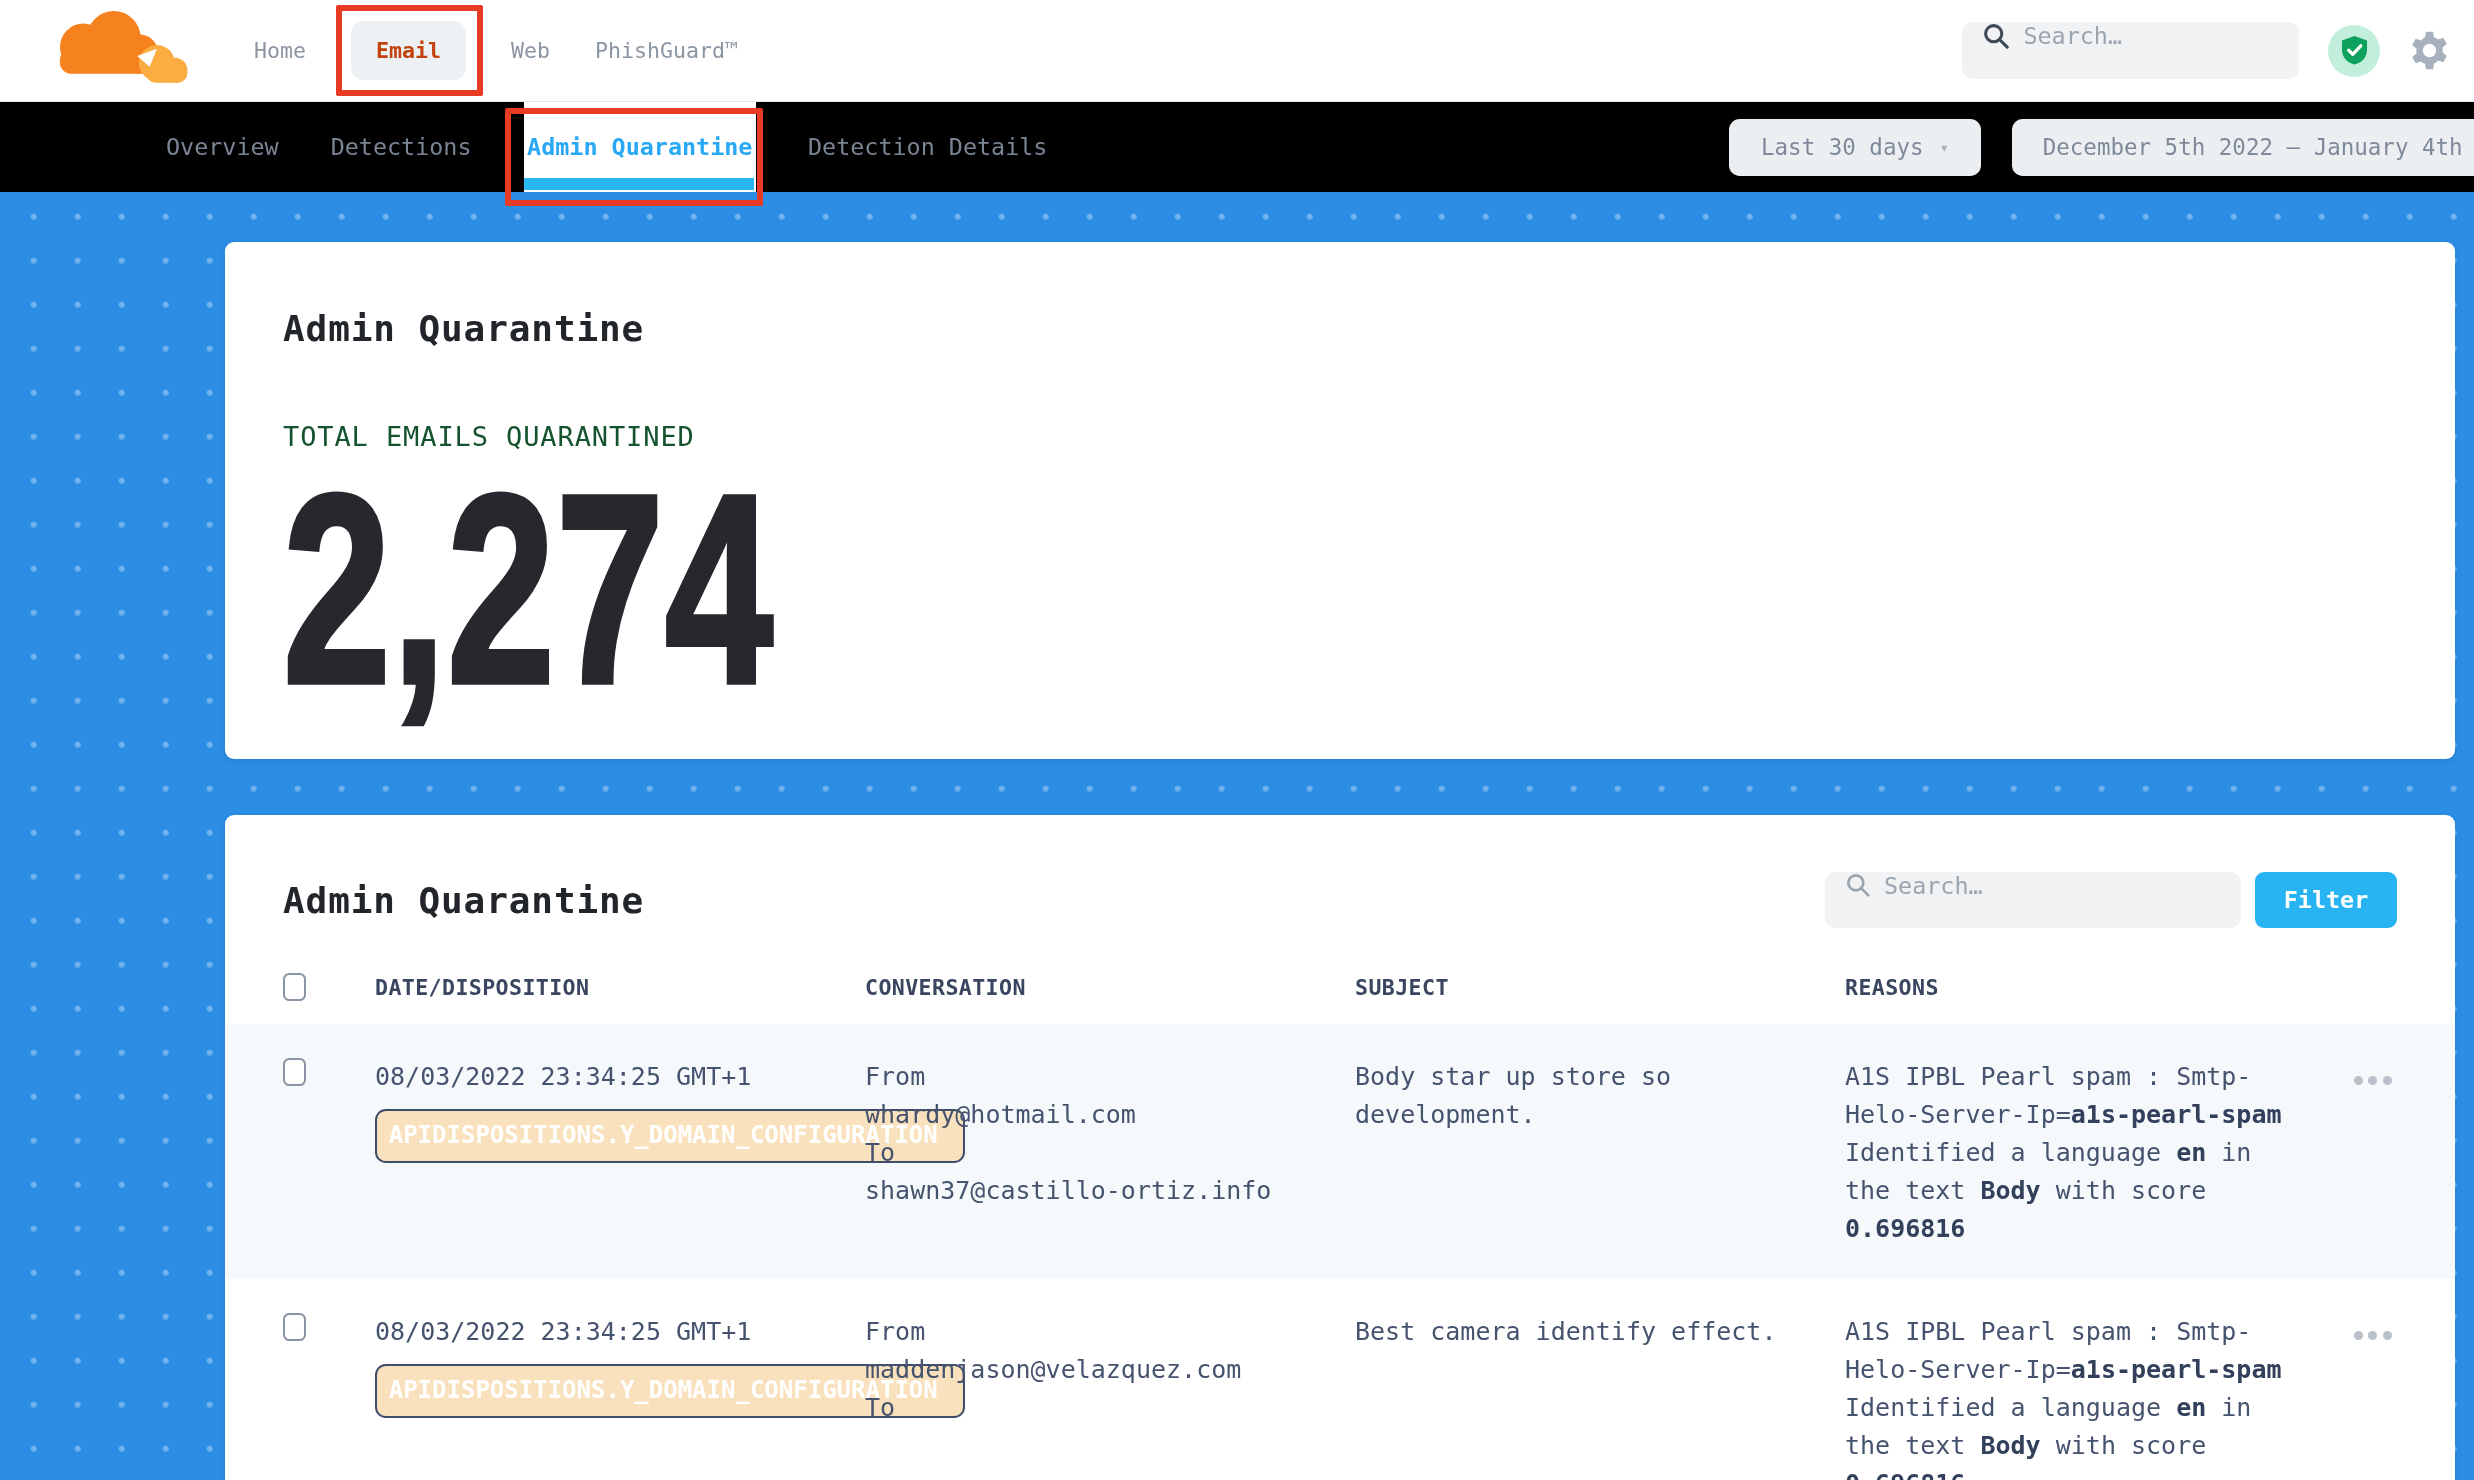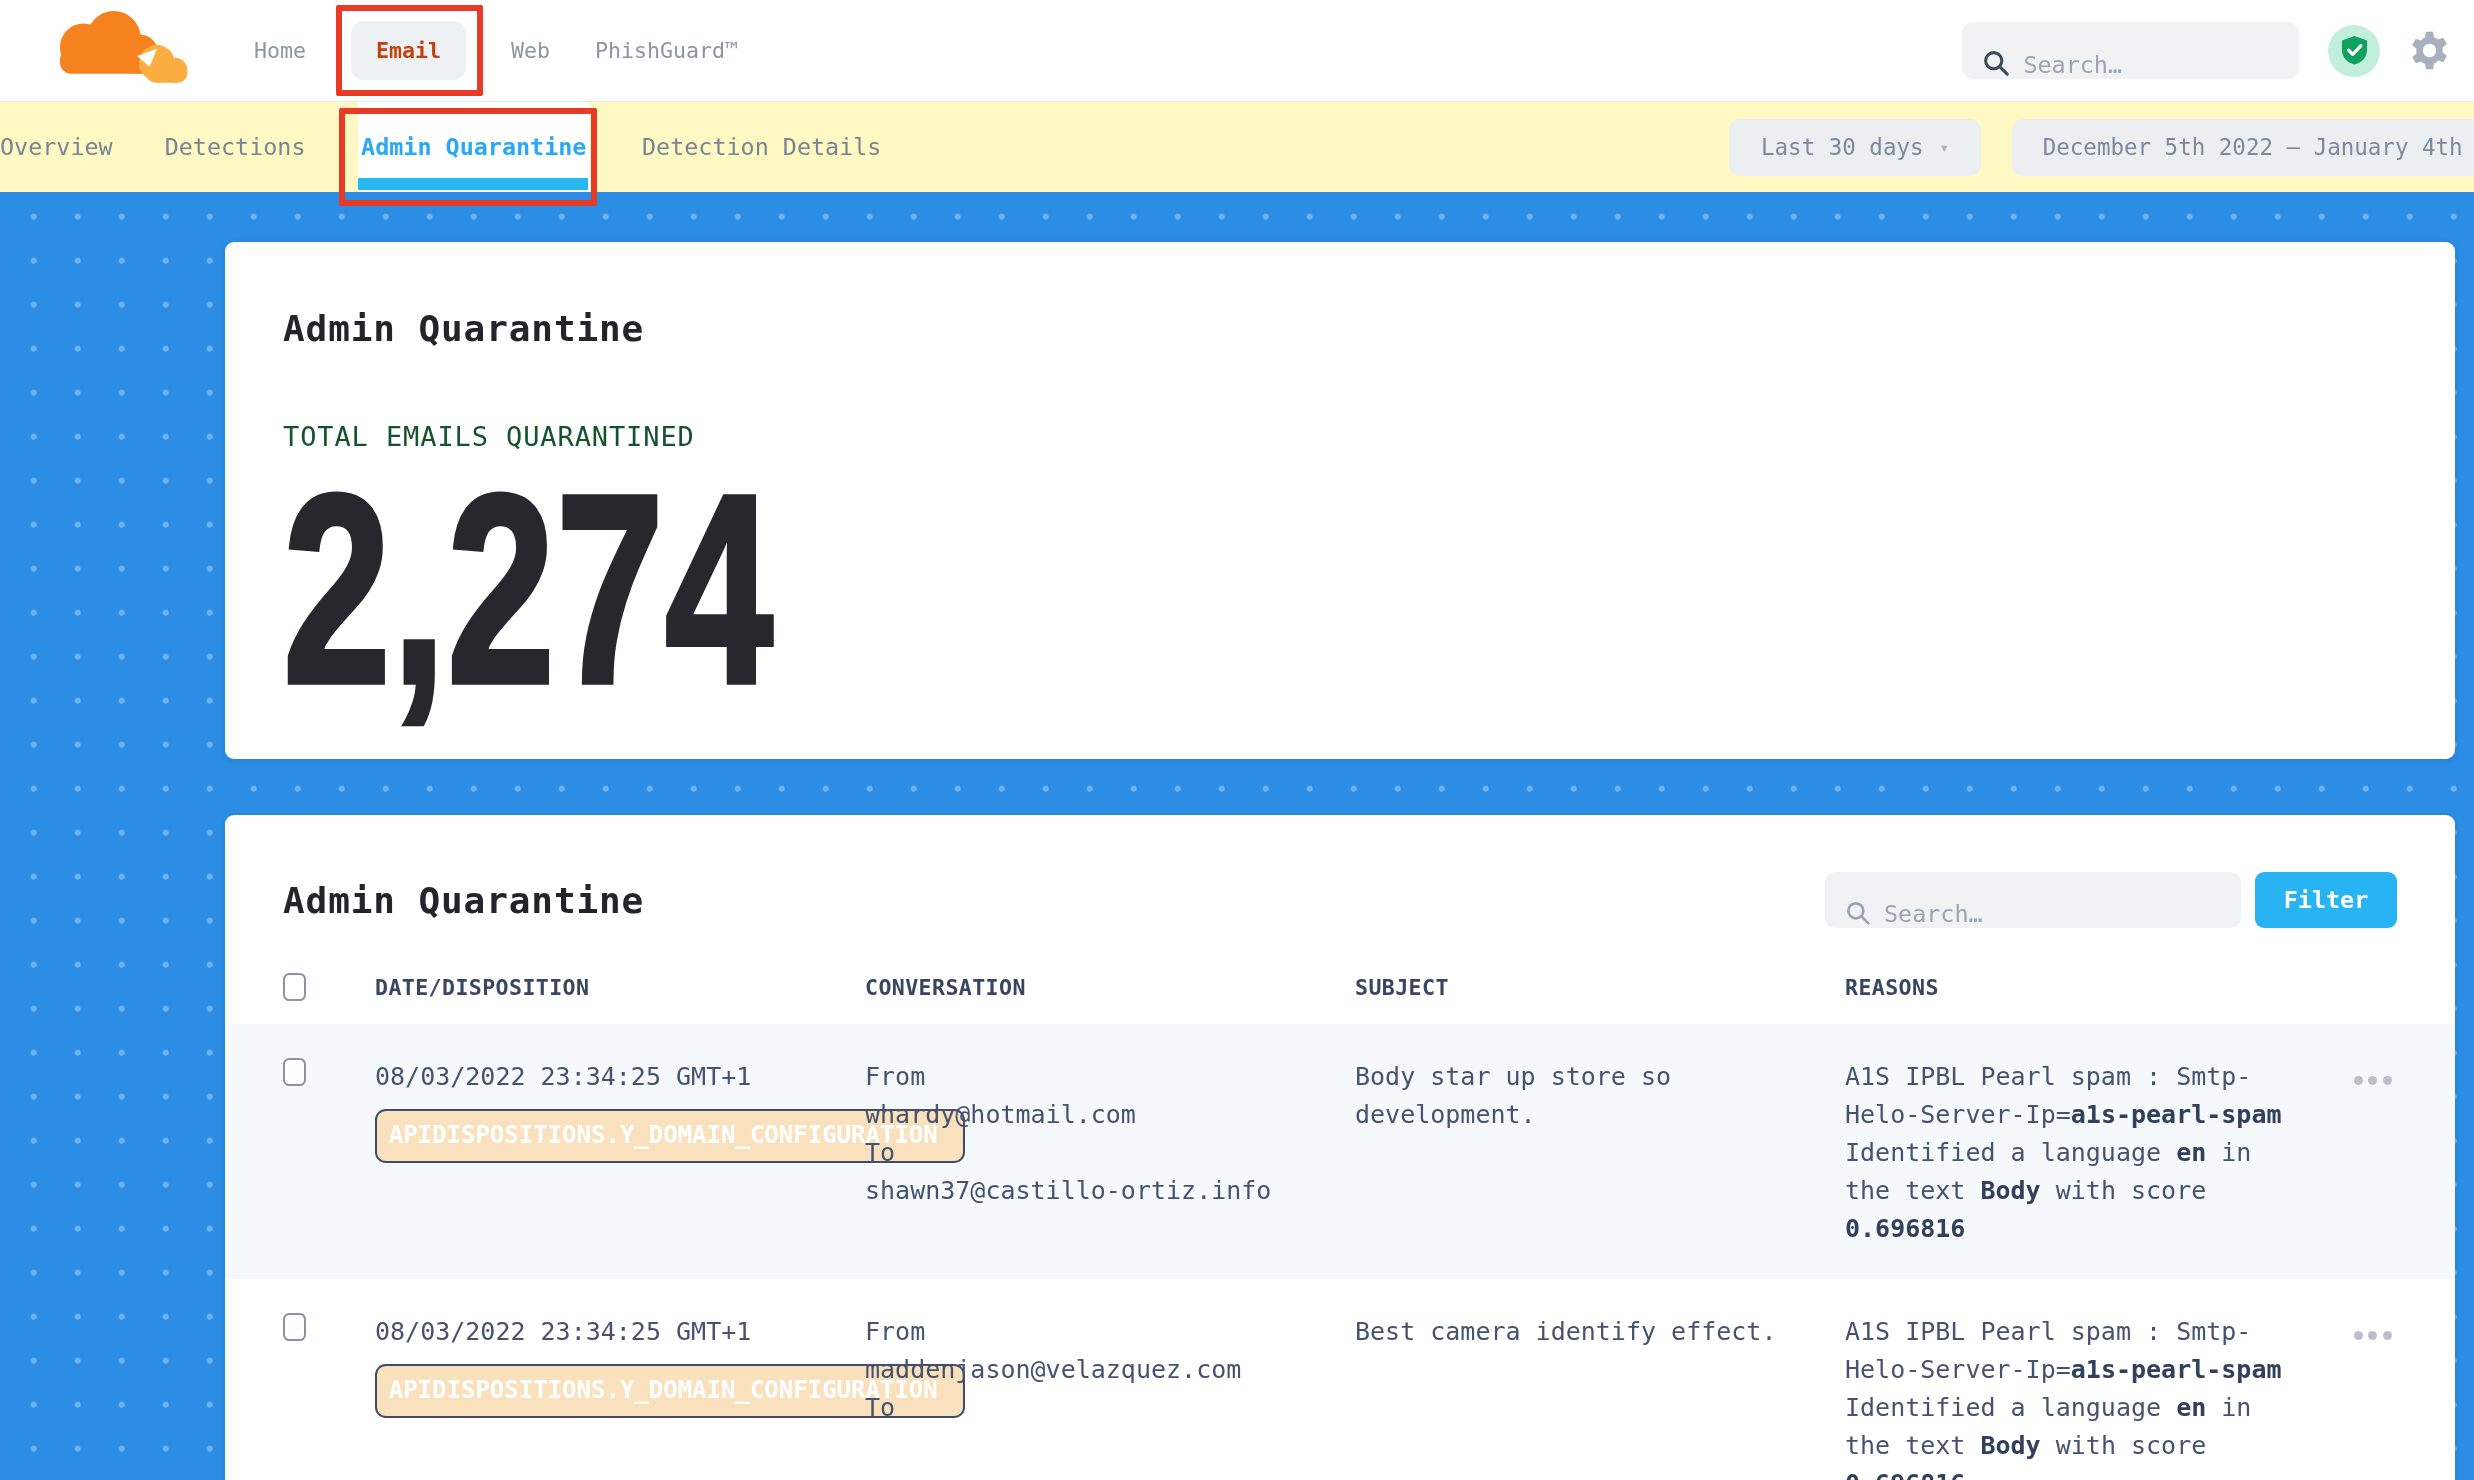--- a/index.html
+++ b/index.html
@@ -25,31 +25,31 @@
   .topnav{display:flex;align-items:center;margin-left:61px;gap:45px;height:100%;}
   .topnav-item{font-size:21.6px;color:#8c96a3;cursor:pointer;white-space:nowrap;}
   .email-wrap{position:relative;height:100%;display:flex;align-items:center;}
   .email-chip{background:#eef1f3;border-radius:12.6px;padding:0 25px;height:59px;line-height:59px;
     font-size:21.6px;font-weight:700;color:#c2410c;cursor:pointer;}
   .annotation-email{position:absolute;top:5.4px;bottom:5.4px;left:-15.3px;right:-17px;
     border:6.3px solid #e83b25;border-radius:1.8px;pointer-events:none;}
 
   .top-right{margin-left:auto;display:flex;align-items:center;gap:29px;padding-right:25px;}
   .searchbox{width:337px;height:57px;background:#f0f2f4;border-radius:10.8px;
-    display:flex;align-items:flex-end;padding:0 20px;gap:14.4px;}
+    display:flex;align-items:flex-start;padding:0 20px;gap:14.4px;}
   .searchbox input{border:0;outline:0;background:transparent;font-family:var(--mono);
     font-size:23.4px;color:#4a5361;width:100%;}
   .searchbox input::placeholder{color:#9aa5b0;}
   .shield-badge{width:52px;height:52px;border-radius:50%;background:#c2efdc;
     display:flex;align-items:center;justify-content:center;cursor:pointer;}
   .gear{width:41px;height:41px;cursor:pointer;display:flex;align-items:center;justify-content:center;}
 
   
-  .subnav{height:90px;background:#fef9c3;display:flex;align-items:stretch;
-    gap:52px;position:relative;z-index:10;}
+  .subnav{height:90px;background:#000000;display:flex;align-items:stretch;
+    padding-left:166px;gap:52px;position:relative;z-index:10;}
   .subtab{display:flex;align-items:center;font-size:23.4px;color:#79markdown8494;cursor:pointer;position:relative;white-space:nowrap;}
   .subtab{color:#7a8494;}
   .subtab.active{color:#29a9f5;font-weight:700;background:#fff;padding:0 3.6px;}
   .annotation-adminq{position:absolute;top:6.3px;bottom:-13.5px;left:-19px;right:-7.2px;
     border:6.3px solid #e83b25;border-radius:1.8px;pointer-events:none;z-index:3;}
   .tab-underline{position:absolute;left:0;right:1.8px;bottom:1.8px;height:12.6px;background:#29b7f2;z-index:2;}
 
   .subnav-right{position:absolute;left:1729px;top:0;height:100%;display:flex;align-items:center;gap:31px;}
   .chip{background:#eceff1;border-radius:10.8px;height:57px;display:flex;align-items:center;
     font-size:22.5px;color:#7e8a99;cursor:pointer;white-space:nowrap;}

